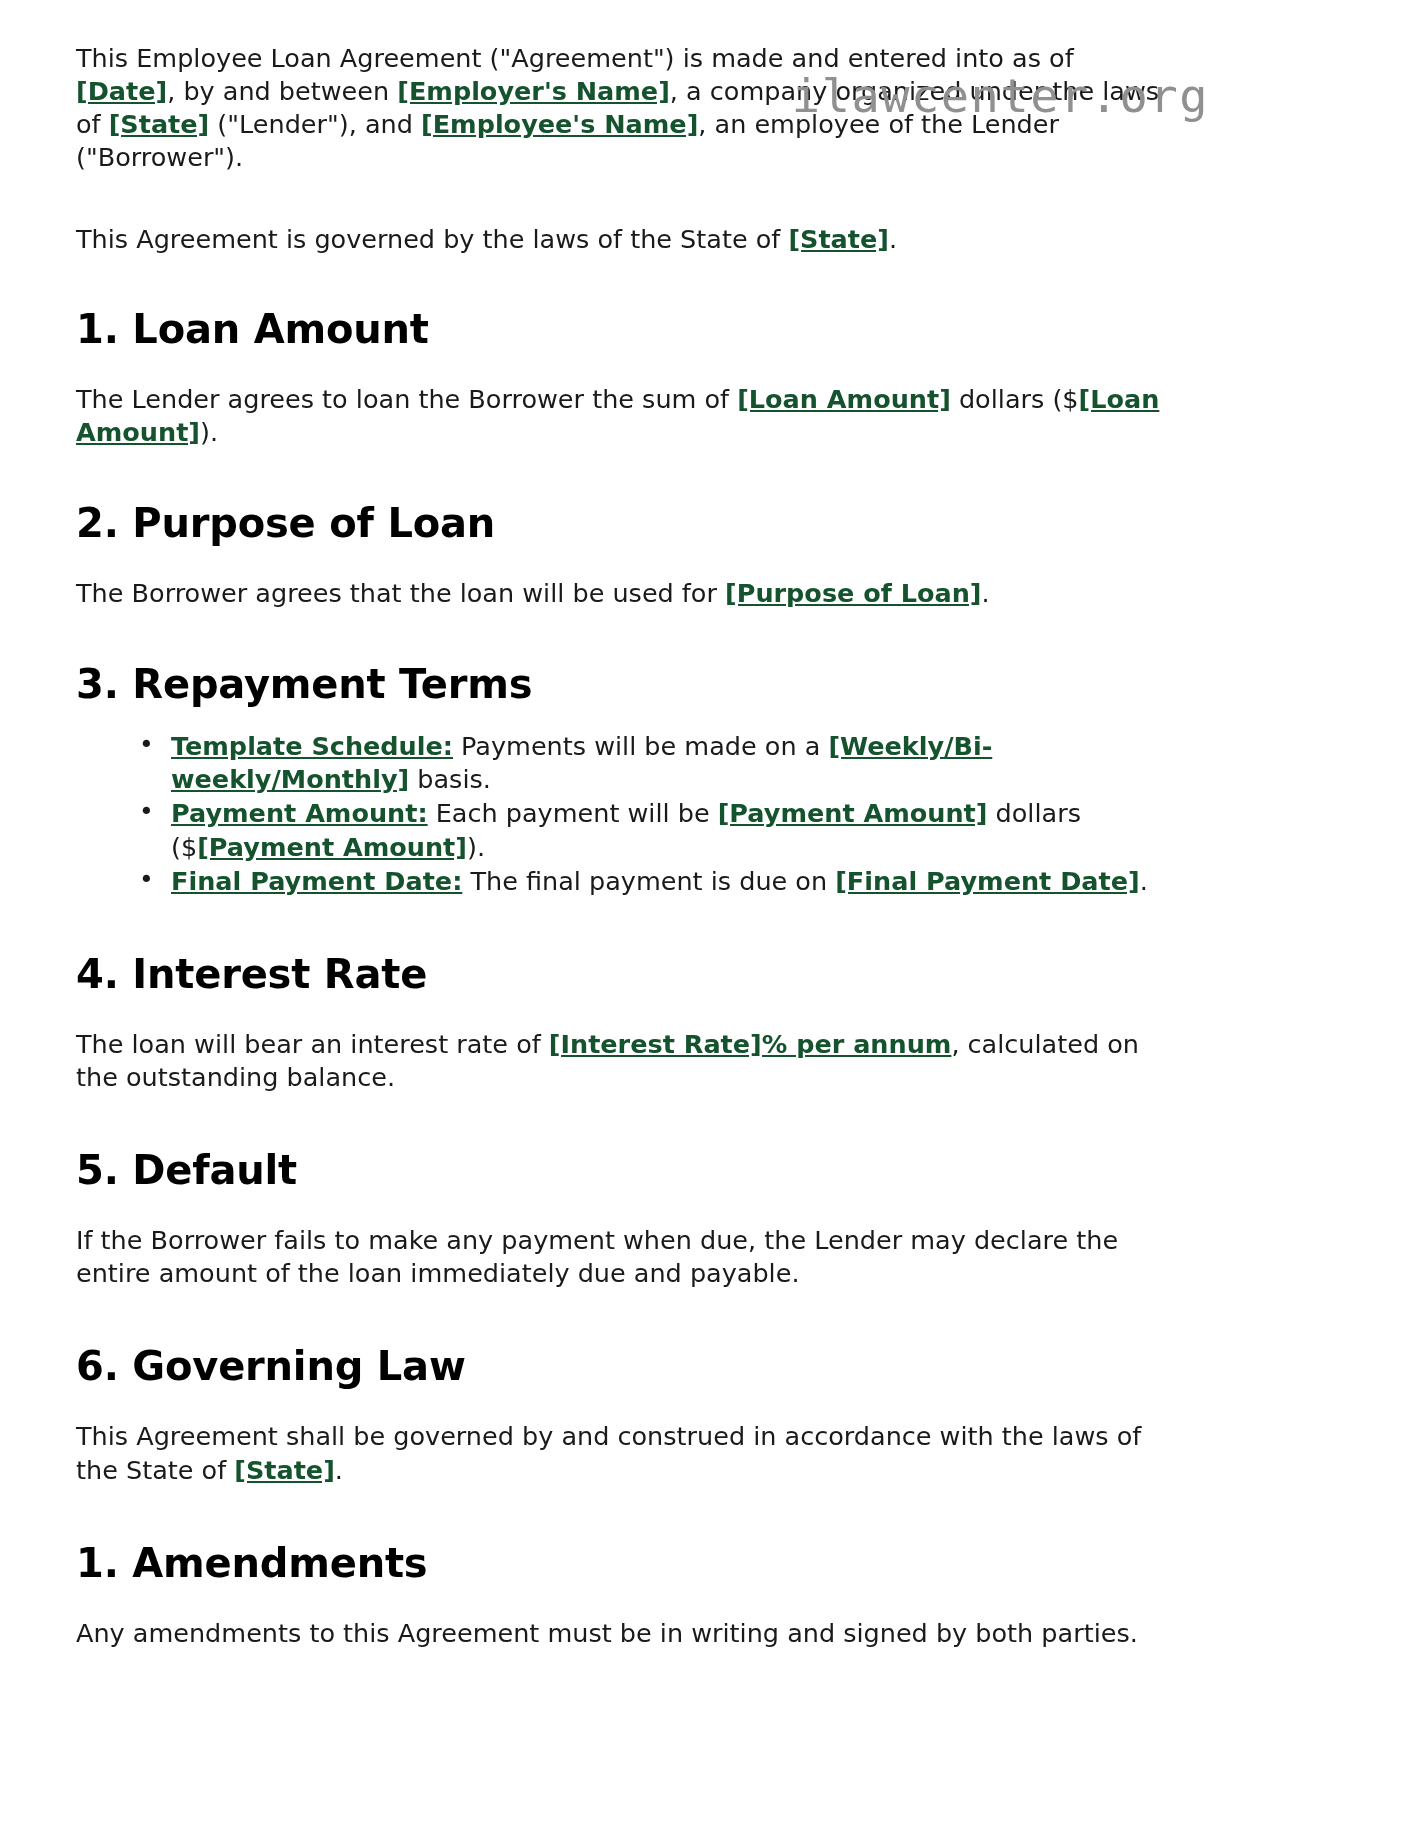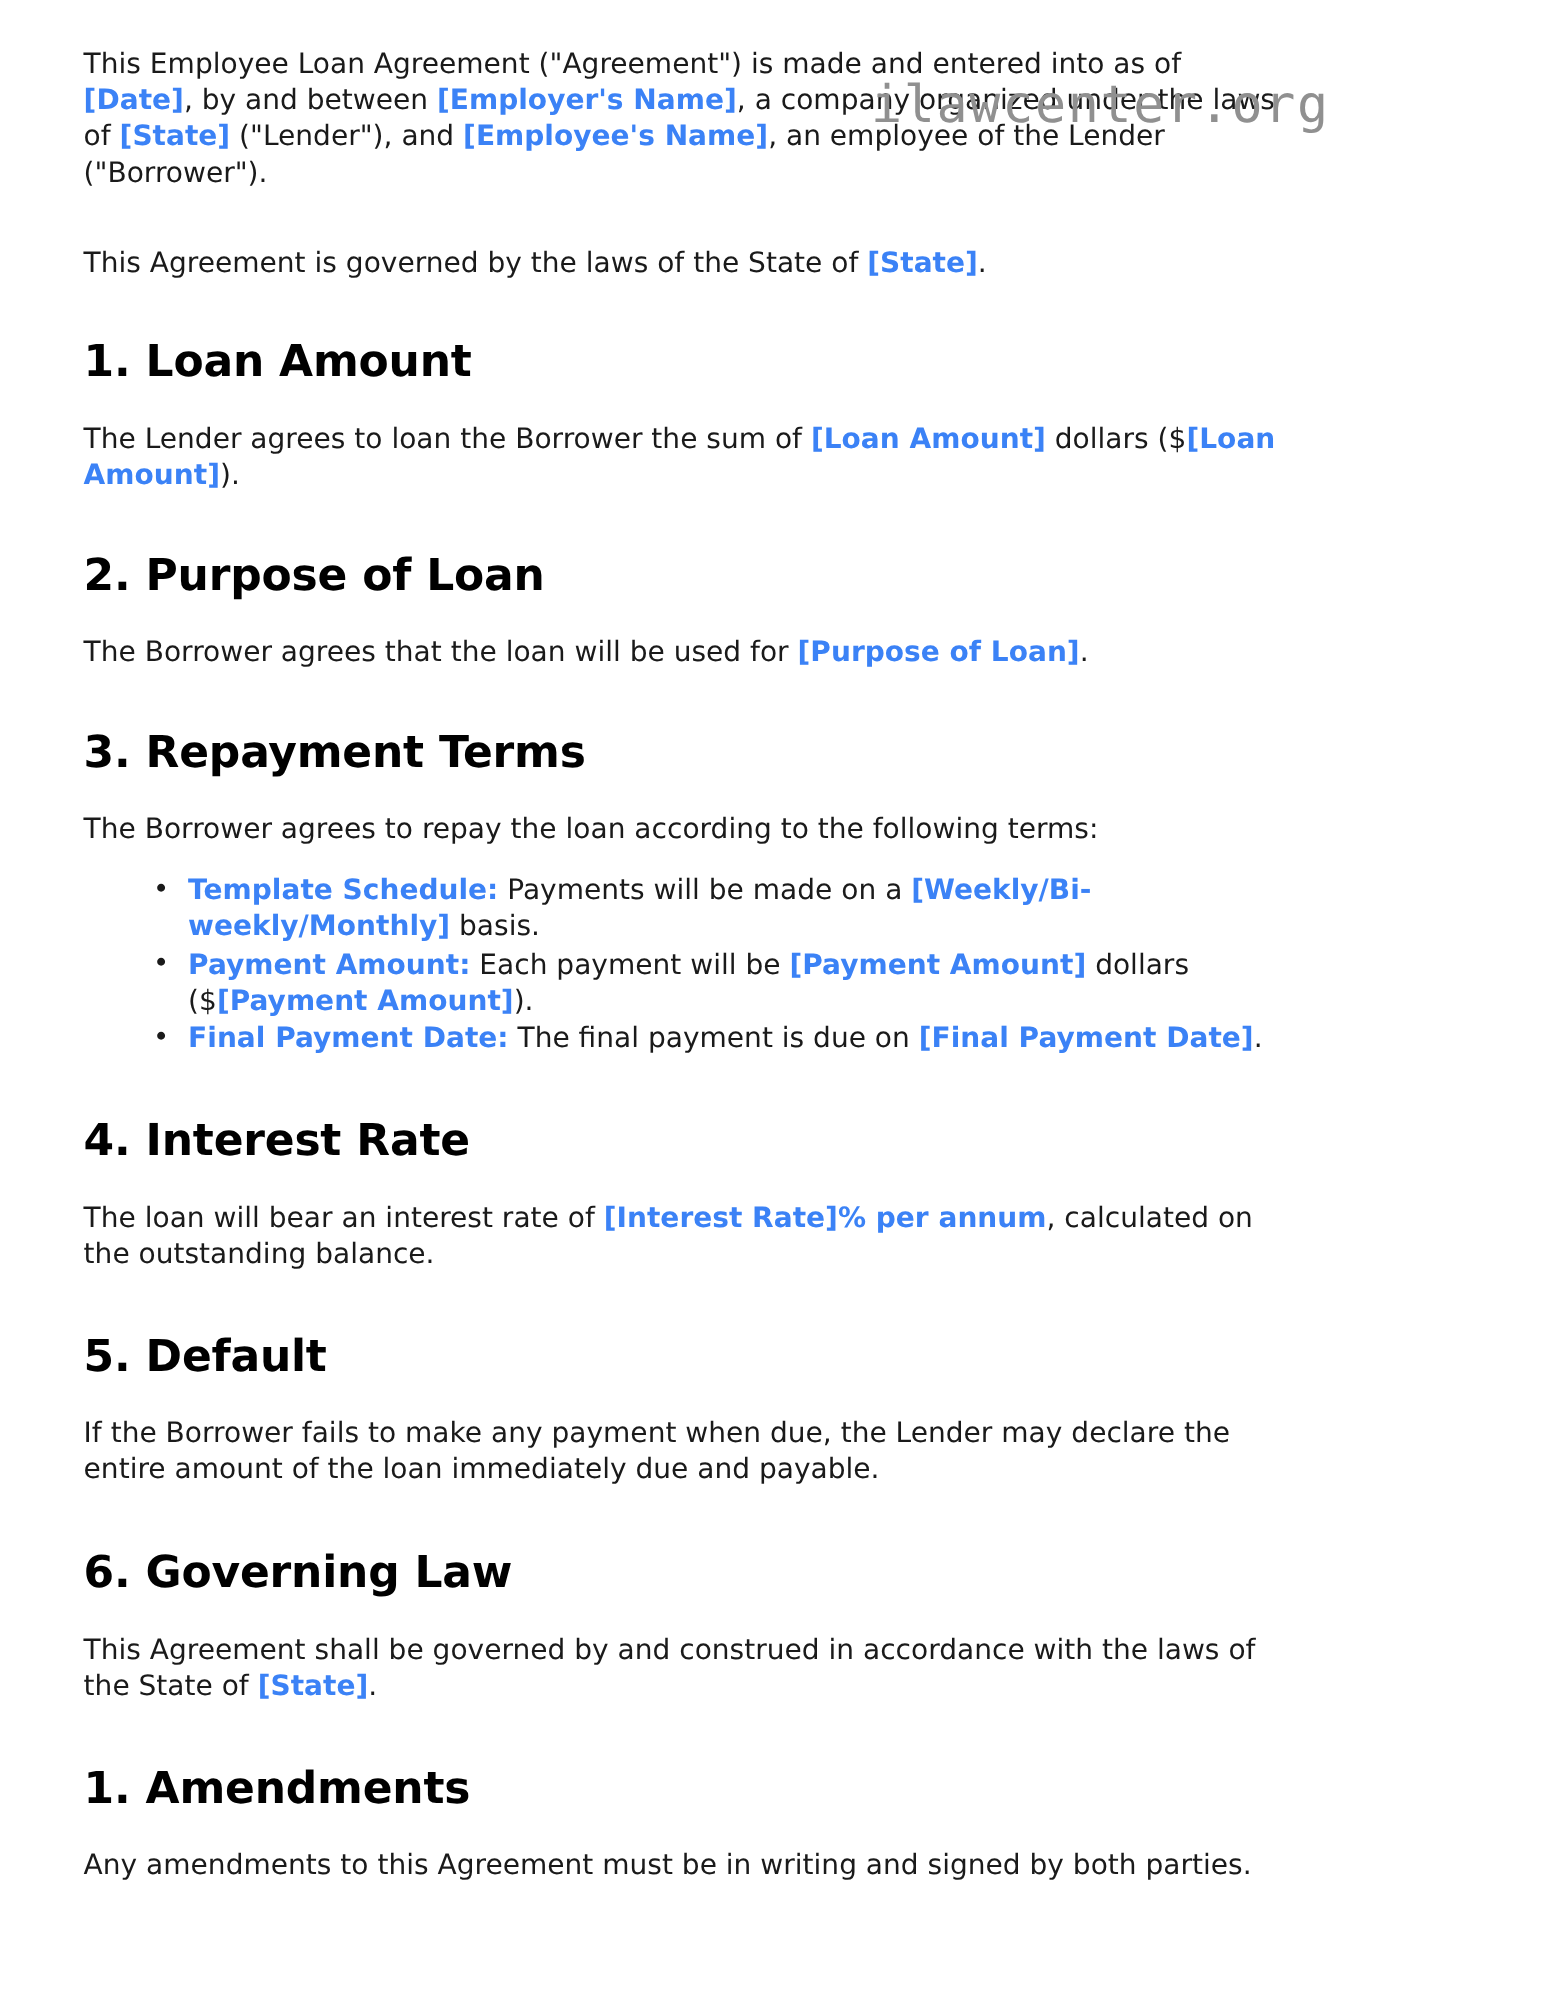--- a/index.html
+++ b/index.html
@@ -96,42 +96,41 @@
   }
   ul.terms li::before {
     content: "\2022";
     position: absolute;
     left: -32px;
     top: -1px;
     font-size: 25px;
     color: #1a1a1a;
   }
 
-  b, strong { font-weight: bold; color: #3b82f6; }
+  b, strong { font-weight: bold; color: #14532d; text-decoration: underline; }
 </style>
 </head>
 <body>
 
 <div class="page">
 
   <div class="watermark">ilawcenter.org</div>
 
 
   <p class="body intro-1"><span>This Employee Loan Agreement ("Agreement") is made and entered into as of </span><b>[Date]</b><span>, by and between </span><b>[Employer's Name]</b><span>, a company organized under the laws of </span><b>[State]</b><span> ("Lender"), and </span><b>[Employee's Name]</b><span>, an employee of the Lender ("Borrower").</span></p>
 
   <p class="body intro-2"><span>This Agreement is governed by the laws of the State of </span><b>[State]</b><span>.</span></p>
 
   <h2 class="sec-head h-1">1. Loan Amount</h2>
   <p class="body sec-body"><span>The Lender agrees to loan the Borrower the sum of </span><b>[Loan Amount]</b><span> dollars ($</span><b>[Loan Amount]</b><span>).</span></p>
 
   <h2 class="sec-head h-2">2. Purpose of Loan</h2>
   <p class="body sec-body"><span>The Borrower agrees that the loan will be used for </span><b>[Purpose of Loan]</b><span>.</span></p>
 
   <h2 class="sec-head h-3">3. Repayment Terms</h2>
-  <p class="body sec-body"><span>The Borrower agrees to repay the loan according to the following terms:</span></p>
   <ul class="terms">
     <li><b>Template Schedule:</b><span> Payments will be made on a </span><b>[Weekly/Bi-weekly/Monthly]</b><span> basis.</span></li>
     <li><b>Payment Amount:</b><span> Each payment will be </span><b>[Payment Amount]</b><span> dollars ($</span><b>[Payment Amount]</b><span>).</span></li>
     <li><b>Final Payment Date:</b><span> The final payment is due on </span><b>[Final Payment Date]</b><span>.</span></li>
   </ul>
 
   <h2 class="sec-head h-4">4. Interest Rate</h2>
   <p class="body sec-body"><span>The loan will bear an interest rate of </span><b>[Interest Rate]% per annum</b><span>, calculated on the outstanding balance.</span></p>
 
   <h2 class="sec-head h-5">5. Default</h2>

